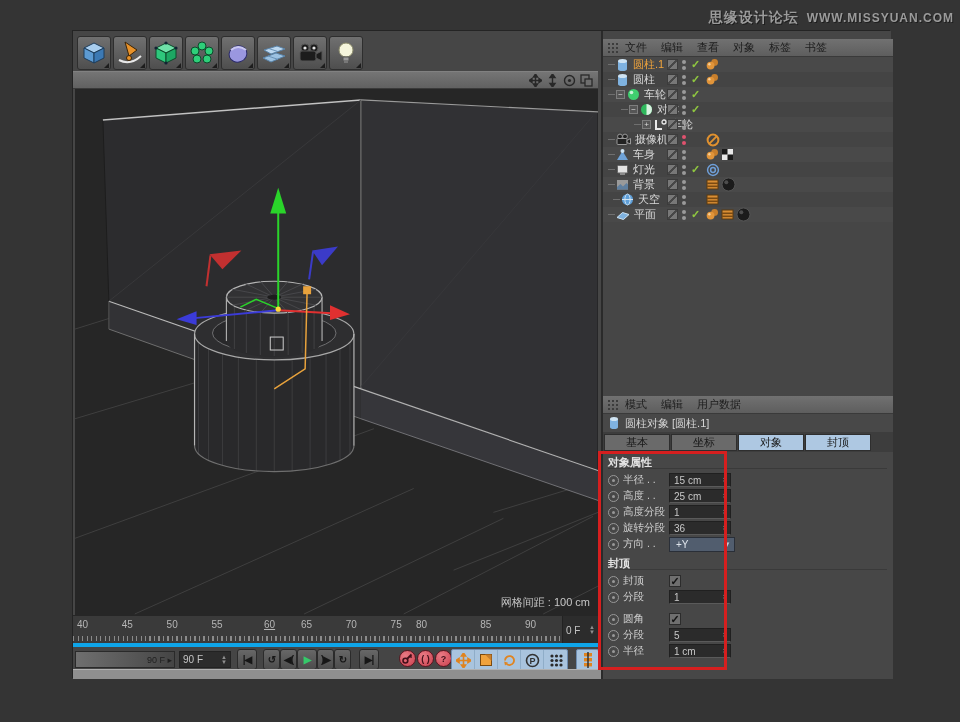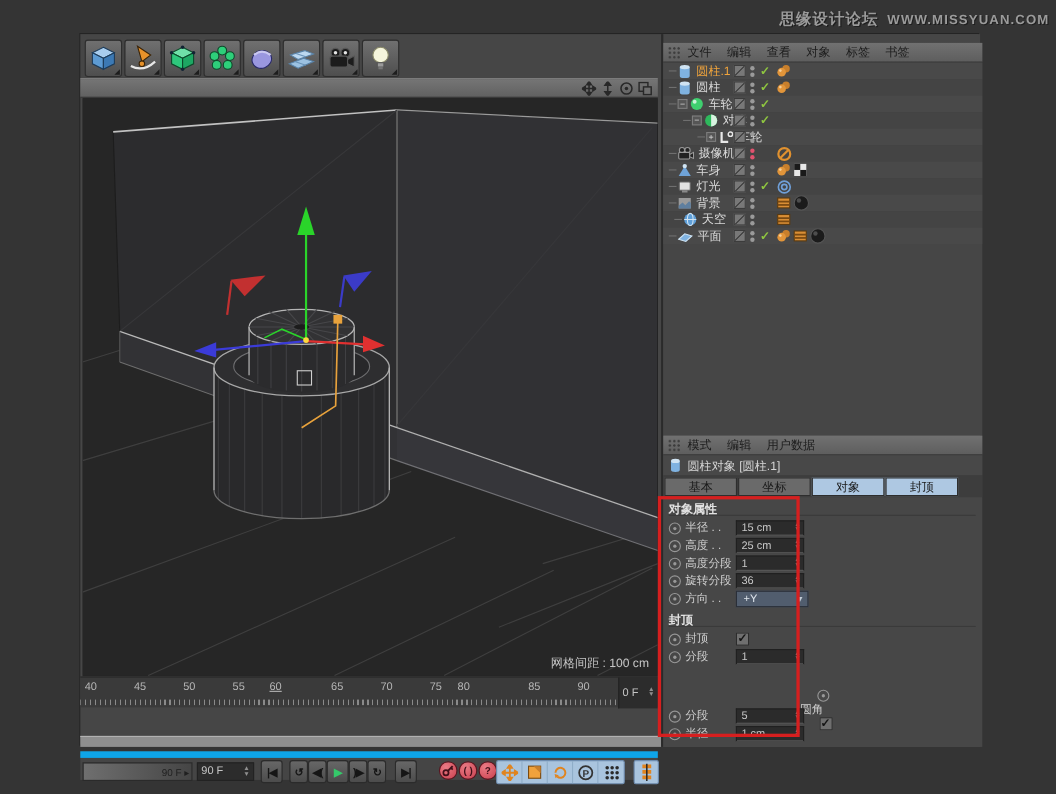--- a/index.html
+++ b/index.html
@@ -31,21 +31,21 @@
 
   
   .ruler{position:absolute;left:0;top:544px;width:525px;height:28px;background:#3a3a3a;border-top:1px solid #262626;}
   .rnum{position:absolute;top:3px;font-size:10px;color:#b5b5b5;}
   .rticks{position:absolute;left:0;bottom:2px;width:487px;height:5px;
     background:repeating-linear-gradient(90deg,#8a8a8a 0,#8a8a8a 1px,transparent 1px,transparent 4.5px);}
   .curframe{position:absolute;right:0;top:0;width:36px;height:28px;background:#2c2c2c;border-left:1px solid #222;
     color:#c5c5c5;font-size:10px;display:flex;align-items:center;justify-content:space-between;padding:0 3px;}
 
   
-  .transport{position:absolute;left:0;top:572px;width:525px;height:26px;background:#454545;border-top:6px solid #0ea5e9;margin-top:40px;}
+  .transport{position:absolute;left:0;top:572px;width:525px;height:26px;background:#454545;border-top:4px solid #0ea5e9;}
   .slider{position:absolute;left:2px;top:4px;width:100px;height:17px;background:linear-gradient(90deg,#6f6f6f,#454545);
     border:1px solid #2a2a2a;color:#1f1f1f;font-size:9px;display:flex;align-items:center;justify-content:flex-end;padding-right:2px;}
   .framefield{position:absolute;left:106px;top:4px;width:52px;height:17px;background:#2c2c2c;border:1px solid #222;
     color:#c5c5c5;font-size:10px;display:flex;align-items:center;justify-content:space-between;padding:0 3px;}
   .stp{color:#8f8f8f;font-size:6px;line-height:5px;display:inline-block;text-align:center;}
   .tpbtn{position:absolute;top:2px;height:21px;border:1px solid #2b2b2b;border-radius:3px;
     background:linear-gradient(180deg,#676767,#4c4c4c);color:#161616;font-size:10px;font-weight:bold;
     display:flex;align-items:center;justify-content:center;letter-spacing:-1px;}
   .playg{color:#35c96a;}
   .redbtn{position:absolute;top:3px;width:17px;height:17px;border-radius:50%;background:radial-gradient(circle at 35% 30%,#ea7b85,#c9404e);
@@ -89,21 +89,21 @@
   .am{position:absolute;left:0;top:365px;width:290px;height:283px;background:#474747;}
   .amtitle{height:18px;display:flex;align-items:center;color:#d5d5d5;font-size:11px;padding-left:5px;background:#484848;}
   .amtitle svg{margin-right:5px;}
   .amtabs{height:20px;background:#3d3d3d;display:flex;padding-top:2px;padding-left:1px;}
   .tab{width:66px;height:17px;margin-right:1px;font-size:11px;display:flex;align-items:center;justify-content:center;
     background:#6a6a6a;color:#191919;border:1px solid #2e2e2e;}
   .tab.active{background:#aec8e2;}
   .ambody{padding:3px 0 0 5px;position:relative;}
   .sechdr{height:14px;color:#e2e2e2;font-size:11px;font-weight:bold;border-bottom:1px solid #3a3a3a;margin-bottom:3px;margin-right:6px;}
   .prow{height:16px;display:flex;align-items:center;}
-  .prow.gap{margin-top:22px;flex-direction:column;}
+  .prow.gap{margin-top:6px;}
   .anim{width:11px;height:11px;border-radius:50%;border:1px solid #989898;margin-right:4px;flex:none;position:relative;}
   .anim:after{content:"";position:absolute;left:3px;top:3px;width:3px;height:3px;border-radius:50%;background:#989898;}
   .plabel{width:46px;font-size:10.5px;color:#cfcfcf;white-space:nowrap;overflow:hidden;flex:none;}
   .pfield{width:62px;height:14px;background:#2b2b2b;border:1px solid #202020;border-bottom-color:#5a5a5a;
     color:#c8c8c8;font-size:10px;display:flex;align-items:center;justify-content:space-between;padding:0 2px 0 4px;}
   .pdrop{width:66px;height:15px;background:#515d6e;border:1px solid #2a2f38;color:#dfe5ec;font-size:10px;
     display:flex;align-items:center;justify-content:space-between;padding:0 3px 0 6px;}
   .pdrop .dd{color:#c2cbd6;font-size:8px;}
   .pcheck{width:12px;height:12px;background:#6f6f6f;border:1px solid #2c2c2c;color:#141414;font-size:11px;
     font-weight:bold;line-height:10px;text-align:center;}
@@ -355,21 +355,21 @@
       <div class="ruler" id="ruler">
         <div class="rticks"></div>
         <div class="curframe">
           <span>0 F</span>
           <span class="stp">▲<br>▼</span>
         </div>
       <span class="rnum" style="left: 4px;">40</span>
           <span class="rnum" style="left: 48.8px;">45</span>
           <span class="rnum" style="left: 93.6px;">50</span>
           <span class="rnum" style="left: 138.4px;">55</span>
-          <span class="rnum" style="left: 172px; text-decoration: underline;">60</span>
+          <span class="rnum" style="left: 191px; text-decoration: underline;">60</span>
           <span class="rnum" style="left: 228px;">65</span>
           <span class="rnum" style="left: 272.8px;">70</span>
           <span class="rnum" style="left: 317.6px;">75</span>
           <span class="rnum" style="left: 343px;">80</span>
           <span class="rnum" style="left: 407.2px;">85</span>
           <span class="rnum" style="left: 452px;">90</span>
         </div>
 
       <div class="transport" id="transport">
         <div class="slider">

